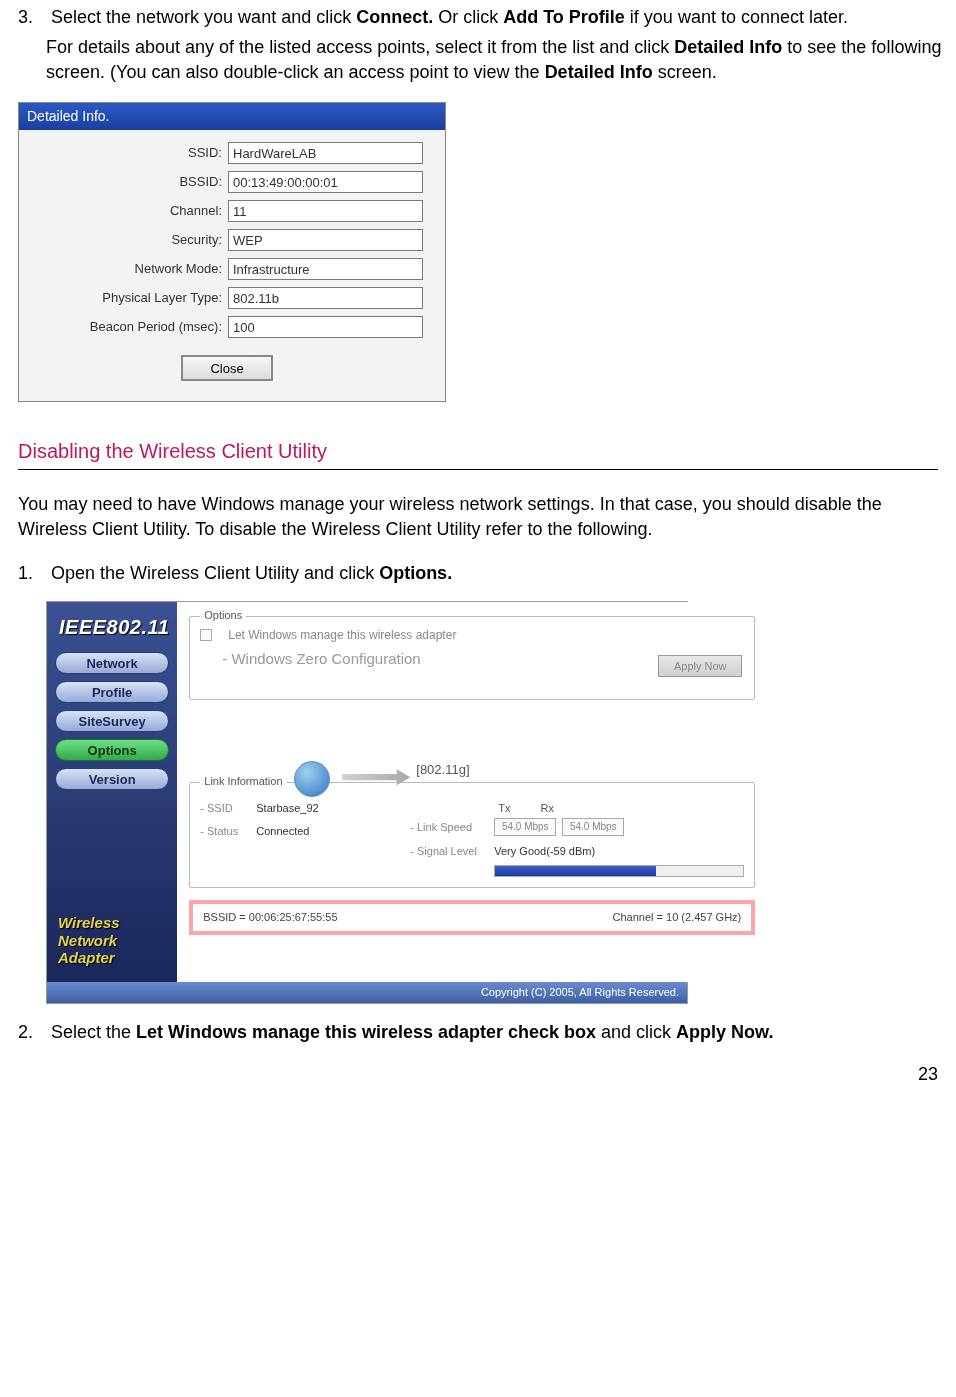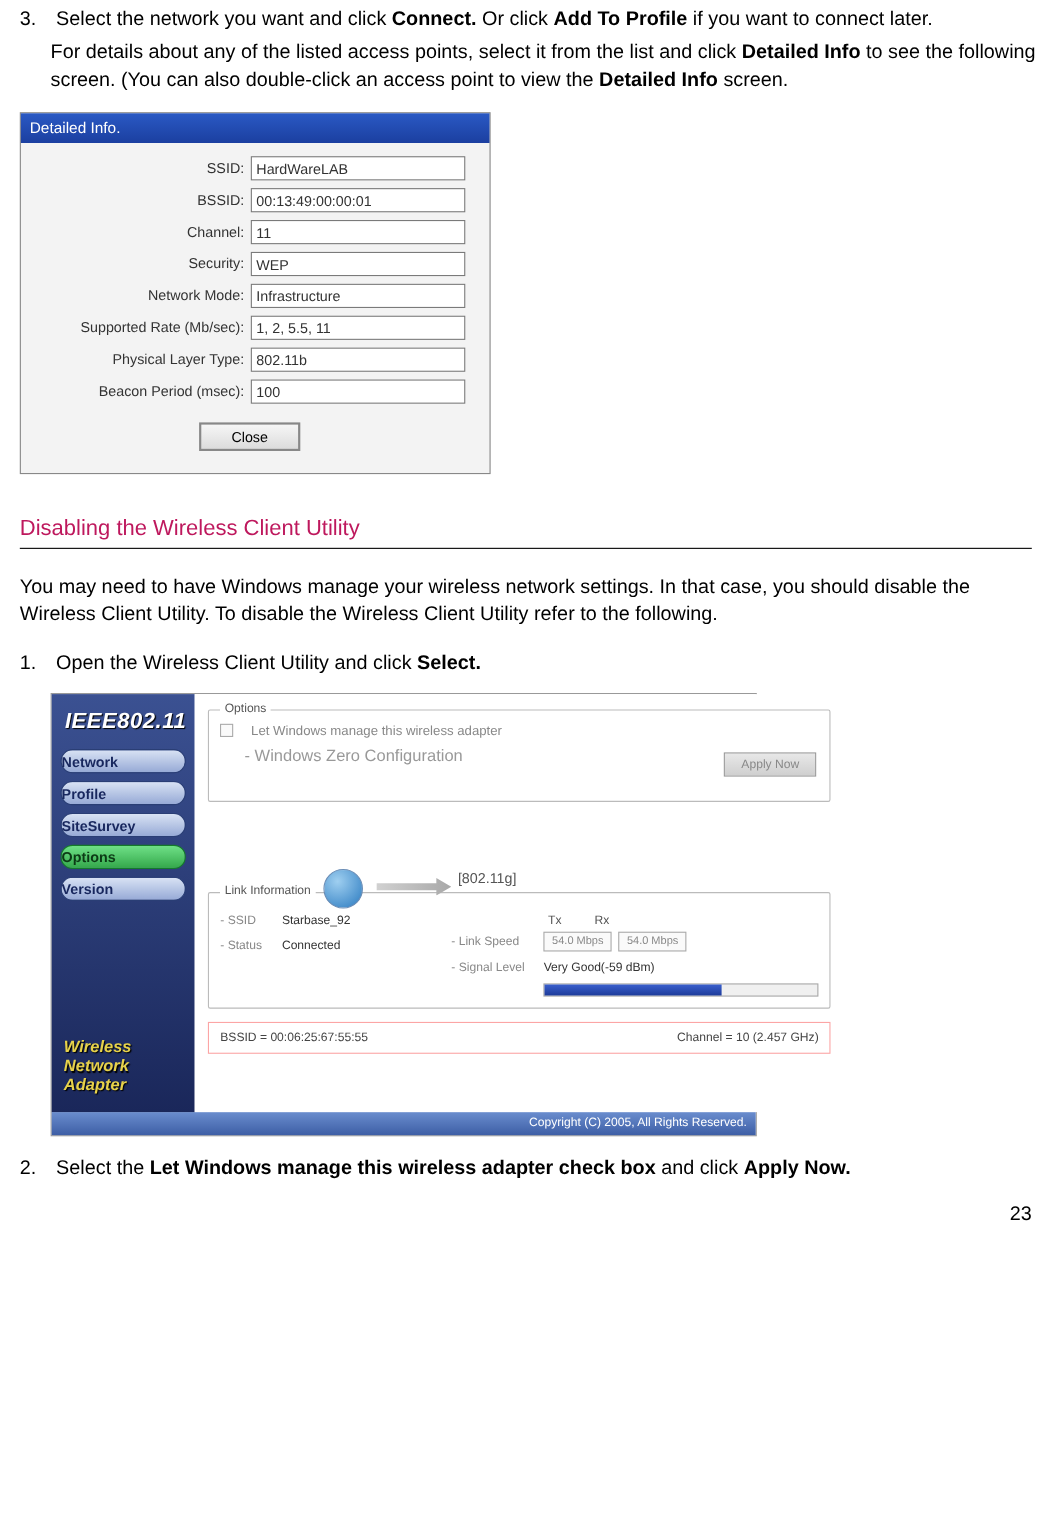--- a/index.html
+++ b/index.html
@@ -98,21 +98,21 @@
       padding: 2px 0 4px 4px;
       text-shadow: 1px 1px 1px #000;
     }
     .wcu-tab {
       background: linear-gradient(to bottom, #d8e2f4, #97aad6);
       border: 1px solid #2a3e75;
       border-radius: 12px;
       height: 22px;
       color: #18275e;
       font-size: 13px; font-weight: bold;
-      text-align: left; line-height: 22px;
+      text-align: center; line-height: 22px;
       cursor: pointer;
     }
     .wcu-tab.active {
       background: linear-gradient(to bottom, #6fe087, #34a84b);
       color: #0c3a15;
       border-color: #157a2b;
     }
     .wcu-sidebar-spacer { flex: 1; }
     .wcu-sidebar-label {
       color: #e7d24a; font-weight: bold; font-style: italic;
@@ -173,21 +173,21 @@
     }
     .wcu-sig-row { display: flex; align-items: center; margin-bottom: 6px; }
     .wcu-sig-row .k { width: 84px; color: #888; font-size: 11px; }
     .wcu-sig-row .v { font-size: 11px; color: #333; }
     .wcu-bar-track {
       margin-left: 84px; width: 250px; height: 12px;
       border: 1px solid #aaa; background: #f0f0f0;
     }
     .wcu-bar-fill { width: 65%; height: 100%; background: linear-gradient(to bottom, #3a5fcd, #1e3b9a); }
     .wcu-status-box {
-      border: 1px solid #fca5a5; padding: 6px 10px;
+      border: 4px solid #fca5a5; padding: 6px 10px;
       font-size: 11px; color: #444;
       display: flex; justify-content: space-between;
     }
     .wcu-footer {
       background: linear-gradient(to bottom, #6a8dce, #3d5ea5);
       color: #fff; font-size: 11px; text-align: right;
       padding: 3px 8px;
     }
 
     .page-num { text-align: right; font-size: 18px; margin-top: 18px; }
@@ -222,24 +222,20 @@
       </div>
     <div class="di-row">
         <div class="di-label">Security:</div>
         <div class="di-field">WEP</div>
       </div>
     <div class="di-row">
         <div class="di-label">Network Mode:</div>
         <div class="di-field">Infrastructure</div>
       </div>
     <div class="di-row">
-        <div class="di-label">Supported Rate (Mb/sec):</div>
-        <div class="di-field">1, 2, 5.5, 11</div>
-      </div>
-    <div class="di-row">
         <div class="di-label">Physical Layer Type:</div>
         <div class="di-field">802.11b</div>
       </div>
     <div class="di-row">
         <div class="di-label">Beacon Period (msec):</div>
         <div class="di-field">100</div>
       </div>
     <div class="di-footer">
       <button class="di-close">Close</button>
     </div>
@@ -247,21 +243,21 @@
 </div>
 
 <h2 class="section-heading">Disabling the Wireless Client Utility</h2>
 <hr class="section-rule">
 
 <p class="para">You may need to have Windows manage your wireless network settings. In that case, you should disable the Wireless Client Utility. To disable the Wireless Client Utility refer to the following.</p>
 
 <div class="step">
   <span class="step-num">1.</span>
   <span class="step-body">
-    <span>Open the Wireless Client Utility and click </span><b>Select.</b>
+    <span>Open the Wireless Client Utility and click </span><b>Options.</b>
   </span>
 </div>
 
 <div class="wcu-wrapper">
   <div class="wcu-window">
     <div class="wcu-close-x">✕</div>
     <div class="wcu-body">
       <div class="wcu-sidebar">
         <div class="wcu-logo">IEEE802.11</div>
         <div class="wcu-tab">Network</div>

